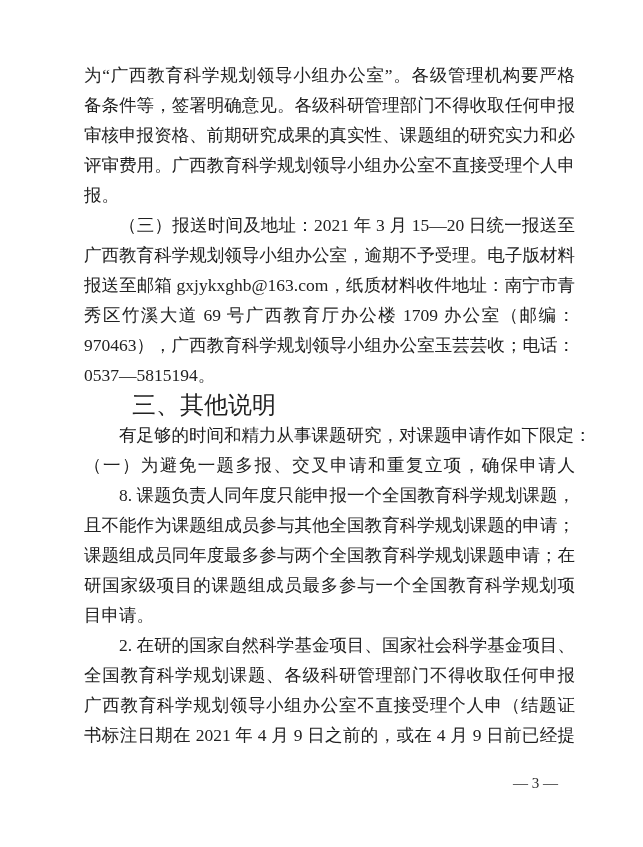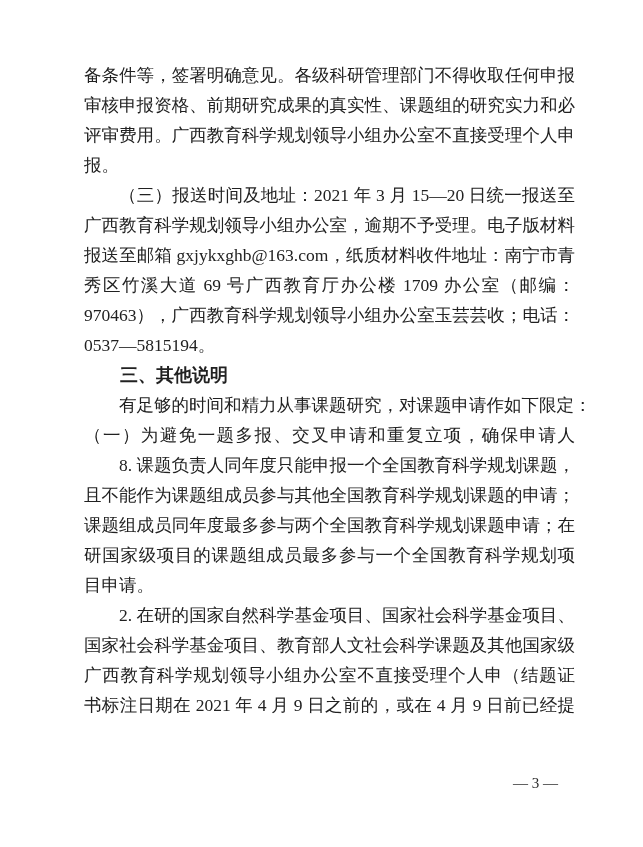--- a/index.html
+++ b/index.html
@@ -32,41 +32,42 @@
   }
   .line.end {
     text-align: left;
     text-align-last: left;
   }
   .block.indented .line:first-child {
     text-indent: 2em;
   }
   .block.heading .line {
     font-family: "Liberation Sans", "DejaVu Sans", sans-serif;
-    font-weight: 700;
-    font-size: 18px;
+    font-weight: 400;
+    font-size: 24px;
   }
   .footer {
     position: absolute;
     top: 772px;
     right: 85px;
     height: 22px;
     line-height: 22px;
     font-size: 15px;
     color: #2a2a2a;
   }
 </style>
 </head>
 <body>
 
 <div class="page">
 
   <main class="content">
 
     <section class="block">
+      <div class="line">为“广西教育科学规划领导小组办公室”。各级管理机构要严格</div>
       <div class="line">备条件等，签署明确意见。各级科研管理部门不得收取任何申报</div>
       <div class="line">审核申报资格、前期研究成果的真实性、课题组的研究实力和必</div>
       <div class="line">评审费用。广西教育科学规划领导小组办公室不直接受理个人申</div>
       <div class="line end">报。</div>
     </section>
 
     <section class="block indented">
       <div class="line">（三）报送时间及地址：2021 年 3 月 15—20 日统一报送至</div>
       <div class="line">广西教育科学规划领导小组办公室，逾期不予受理。电子版材料</div>
       <div class="line">报送至邮箱 gxjykxghb@163.com，纸质材料收件地址：南宁市青</div>
@@ -87,21 +88,21 @@
     <section class="block indented">
       <div class="line">8. 课题负责人同年度只能申报一个全国教育科学规划课题，</div>
       <div class="line">且不能作为课题组成员参与其他全国教育科学规划课题的申请；</div>
       <div class="line">课题组成员同年度最多参与两个全国教育科学规划课题申请；在</div>
       <div class="line">研国家级项目的课题组成员最多参与一个全国教育科学规划项</div>
       <div class="line end">目申请。</div>
     </section>
 
     <section class="block indented">
       <div class="line">2. 在研的国家自然科学基金项目、国家社会科学基金项目、</div>
-      <div class="line">国家社会科学基金项目、教育部人文社会科学课题及其他国家级</div>
+      <div class="line">全国教育科学规划课题、各级科研管理部门不得收取任何申报</div>
       <div class="line">广西教育科学规划领导小组办公室不直接受理个人申（结题证</div>
       <div class="line">书标注日期在 2021 年 4 月 9 日之前的，或在 4 月 9 日前已经提</div>
     </section>
 
   </main>
 
   <div class="footer">— 3 —</div>
 
 </div>
 

